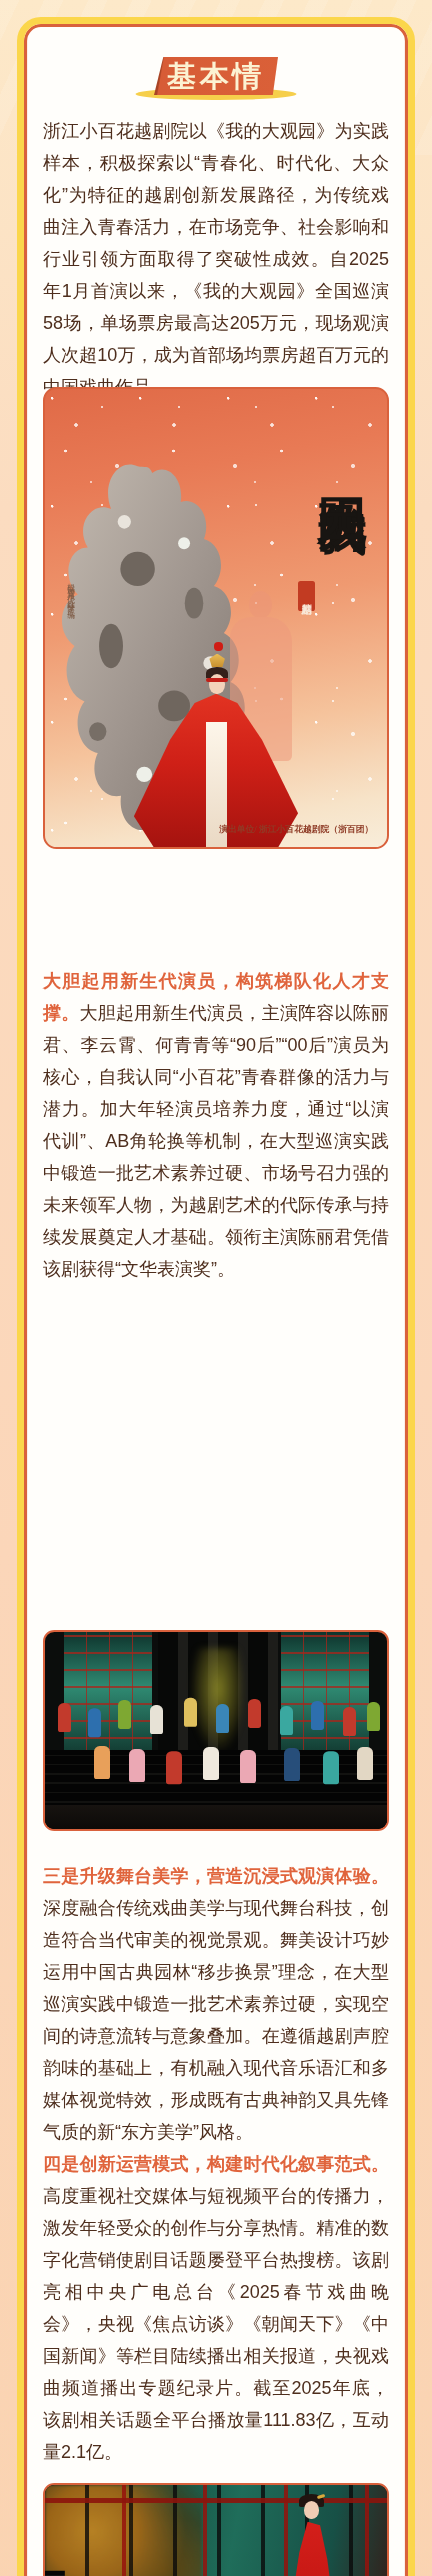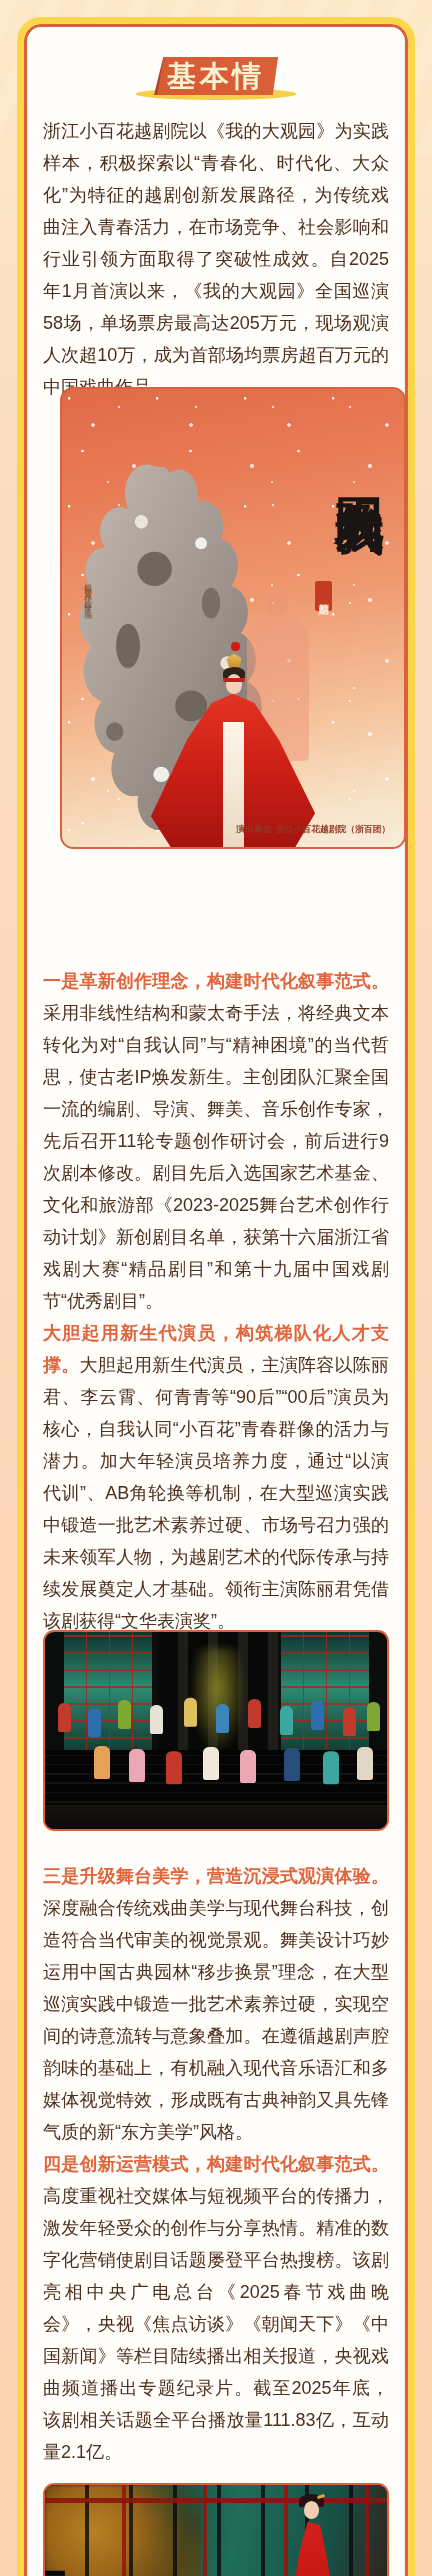--- a/index.html
+++ b/index.html
@@ -26,21 +26,21 @@
   .para{position:absolute;left:19px;width:346px;margin:0;
         font-size:18px;line-height:32px;color:#4e2e1d;
         text-align:justify;text-justify:inter-ideograph;}
   .blk p{margin:0;font-size:18px;line-height:32px;color:#4e2e1d;
          text-align:justify;text-justify:inter-ideograph;}
   .blk{position:absolute;left:19px;width:346px;}
   .blk .lead{color:#e0643c;font-weight:700;}
   
   .poster{position:absolute;left:19px;top:363px;width:346px;height:462px;box-sizing:border-box;
           border:2.1px solid #d9613c;border-radius:13.4px;overflow:hidden;
-          background:linear-gradient(170deg,#e06a47 0%,#e87a55 20%,#ef9a71 48%,#f5c39c 72%,#f7e3c8 90%,#f8edda 100%);margin-left:17px;}
+          background:linear-gradient(170deg,#e06a47 0%,#e87a55 20%,#ef9a71 48%,#f5c39c 72%,#f7e3c8 90%,#f8edda 100%);}
   .speckles{position:absolute;inset:0;
      background-image:
        radial-gradient(circle at 7.2px 9.3px,rgba(255,255,255,.95) 1.1px,transparent 1.5px),
        radial-gradient(circle at 31px 36px,rgba(255,255,255,.8) 1.5px,transparent 2.1px),
        radial-gradient(circle at 57px 18px,rgba(255,255,255,.7) 0.9px,transparent 1.3px),
        radial-gradient(circle at 20.6px 62px,rgba(255,255,255,.85) 1.2px,transparent 1.6px),
        radial-gradient(circle at 72px 77px,rgba(255,255,255,.75) 1.8px,transparent 2.3px),
        radial-gradient(circle at 46px 93px,rgba(255,255,255,.6) 0.8px,transparent 1.2px);
      background-size:88px 108px,98px 118px,77px 98px,108px 124px,118px 134px,82px 103px;}
   .rock{position:absolute;left:-2%;top:13%;width:66%;height:86%;}
@@ -164,21 +164,20 @@
         <div class="pom"></div>
     </div>
     <div class="p-title">我的大观园</div>
     <div class="p-seal">越剧</div>
     <div class="p-left-credit">根据曹雪芹小说《红楼梦》改编</div>
     <div class="p-bottom-credit">演出单位/ 浙江小百花越剧院（浙百团）</div>
   </div>
 
 
   <div class="blk" style="top:941px;">
-    <p><span class="lead">一是革新创作理念，构建时代化叙事范式。</span><span>采用非线性结构和蒙太奇手法，将经典文本转化为对“自我认同”与“精神困境”的当代哲思，使古老IP焕发新生。主创团队汇聚全国一流的编剧、导演、舞美、音乐创作专家，先后召开11轮专题创作研讨会，前后进行9次剧本修改。剧目先后入选国家艺术基金、文化和旅游部《2023-2025舞台艺术创作行动计划》新创剧目名单，获第十六届浙江省戏剧大赛“精品剧目”和第十九届中国戏剧节“优秀剧目”。</span></p>
     <p><span class="lead">大胆起用新生代演员，构筑梯队化人才支撑。</span><span>大胆起用新生代演员，主演阵容以陈丽君、李云霄、何青青等“90后”“00后”演员为核心，自我认同“小百花”青春群像的活力与潜力。加大年轻演员培养力度，通过“以演代训”、AB角轮换等机制，在大型巡演实践中锻造一批艺术素养过硬、市场号召力强的未来领军人物，为越剧艺术的代际传承与持续发展奠定人才基础。领衔主演陈丽君凭借该剧获得“文华表演奖”。</span></p>
   </div>
 
   <div class="photo photo1">
     <div class="p1-teal l">
         <div class="lattice"></div>
       </div>
     <div class="p1-teal r">
         <div class="lattice"></div>
       </div>

